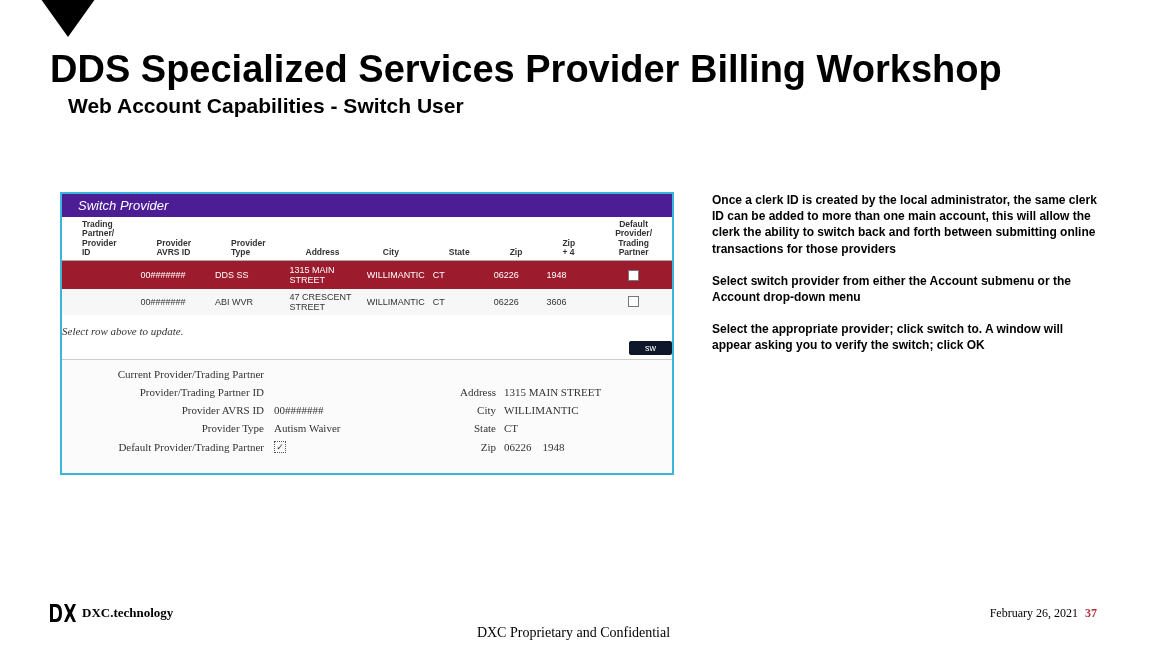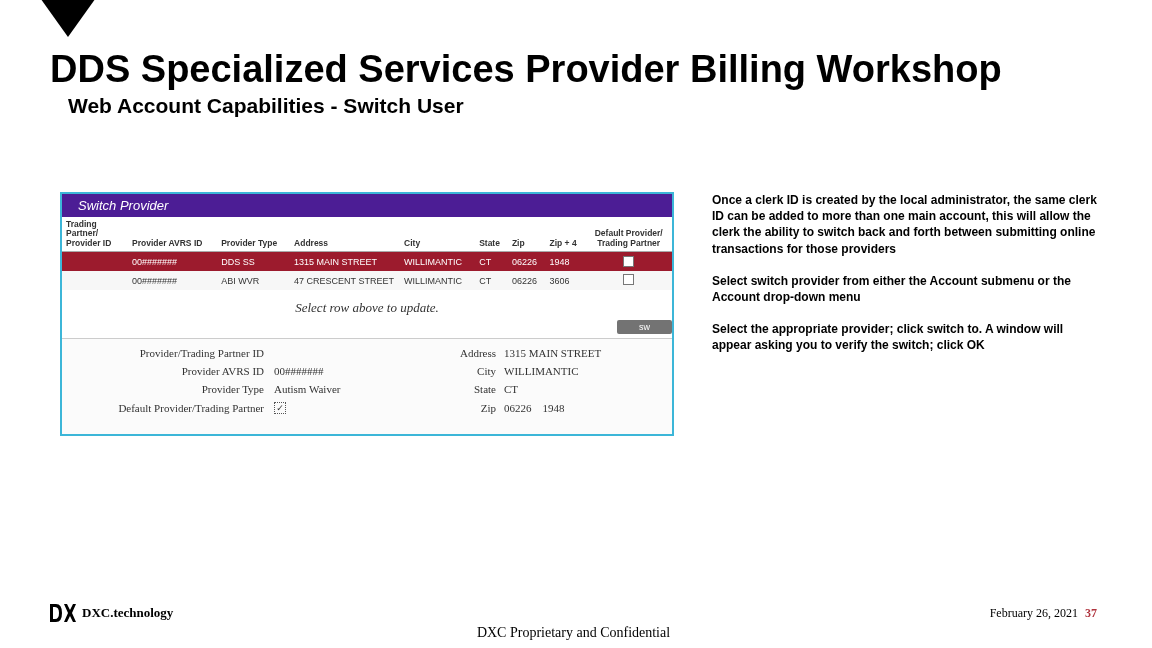--- a/index.html
+++ b/index.html
@@ -65,53 +65,53 @@
     font-style: italic;
   }
   .ss-table {
     width: 100%;
     border-collapse: collapse;
     font-size: 9px;
   }
   .ss-table th {
     text-align: left;
     font-weight: 700;
-    padding: 3px 4px;
+    padding: 3px 20px;
     font-size: 8.5px;
     line-height: 1.1;
     vertical-align: bottom;
     border-bottom: 1px solid #aaa;
     margin-left: 28px;
   }
   .ss-table td {
     padding: 3px 4px;
     font-size: 9px;
   }
   .row-red { background: #9c1b2d; color: #fff; }
   .row-red td { padding: 4px; }
   .row-gray { background: #f7f7f7; }
   .chk {
     width: 11px; height: 11px; display: inline-block;
     border: 1px solid #777; background: #fff;
     text-align: center; line-height: 9px; font-size: 8px;
   }
   .ss-prompt {
-    text-align: center;
+    text-align: left;
     color: #333;
-    font-size: 13px;
+    font-size: 11px;
     padding: 10px 0 4px;
     font-style: italic;
     font-family: "Times New Roman", serif;
   }
   .btn-sw {
     float: right;
-    background: #737373;
+    background: #0f172a;
     color: #fff;
     font-size: 9px;
-    padding: 2px 22px;
+    padding: 2px 16px;
     border-radius: 2px;
   }
   .clearfix::after { content:""; display:block; clear:both; }
   .detail-area {
     background: #fbfbfb;
     border-top: 1px solid #ccc;
     padding: 8px 6px 14px;
     font-family: "Times New Roman", serif;
     font-size: 11px;
     color: #333;
@@ -240,20 +240,24 @@
           <td style="text-align:center"><span class="chk"></span></td>
         </tr>
       </tbody>
     </table>
     <div class="ss-prompt">Select row above to update.</div>
     <div class="clearfix" style="padding:0 0 4px 0">
       <span class="btn-sw">sw</span>
     </div>
     <div class="detail-area">
       <div class="detail-row">
+        <div class="det-lab">Current Provider/Trading Partner</div>
+        <div class="det-val"></div>
+      </div>
+      <div class="detail-row">
         <div class="det-lab">Provider/Trading Partner ID</div>
         <div class="det-val" style="width:160px"></div>
         <div class="det-lab2">Address</div>
         <div class="det-val">1315 MAIN STREET</div>
       </div>
       <div class="detail-row">
         <div class="det-lab">Provider AVRS ID</div>
         <div class="det-val" style="width:160px">00#######</div>
         <div class="det-lab2">City</div>
         <div class="det-val">WILLIMANTIC</div>

